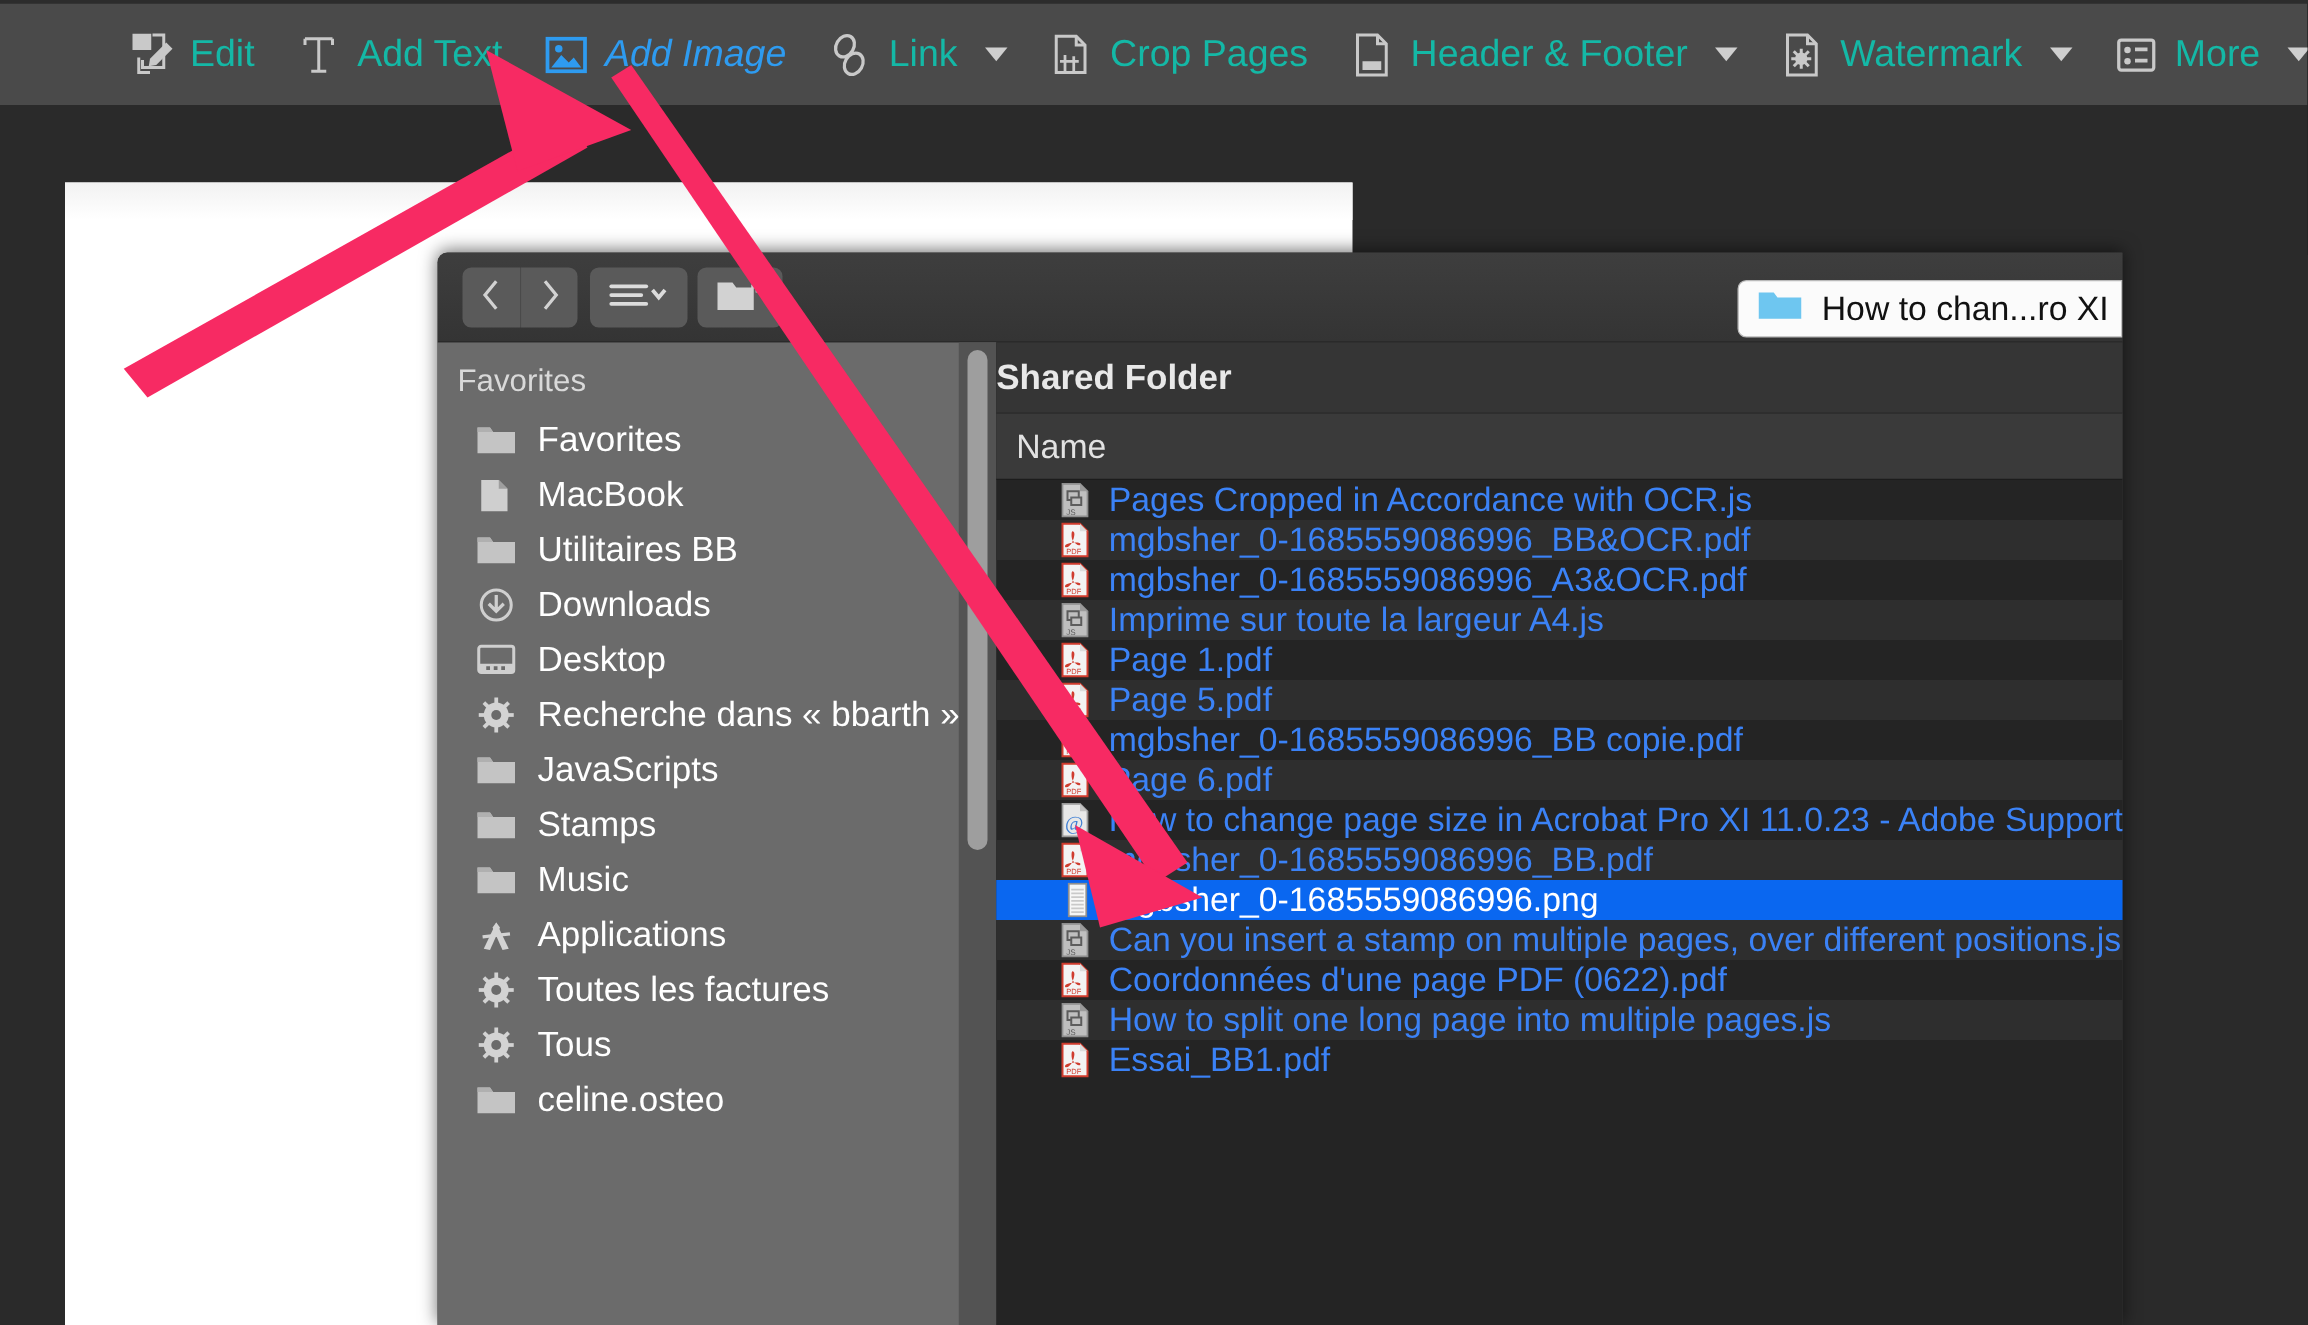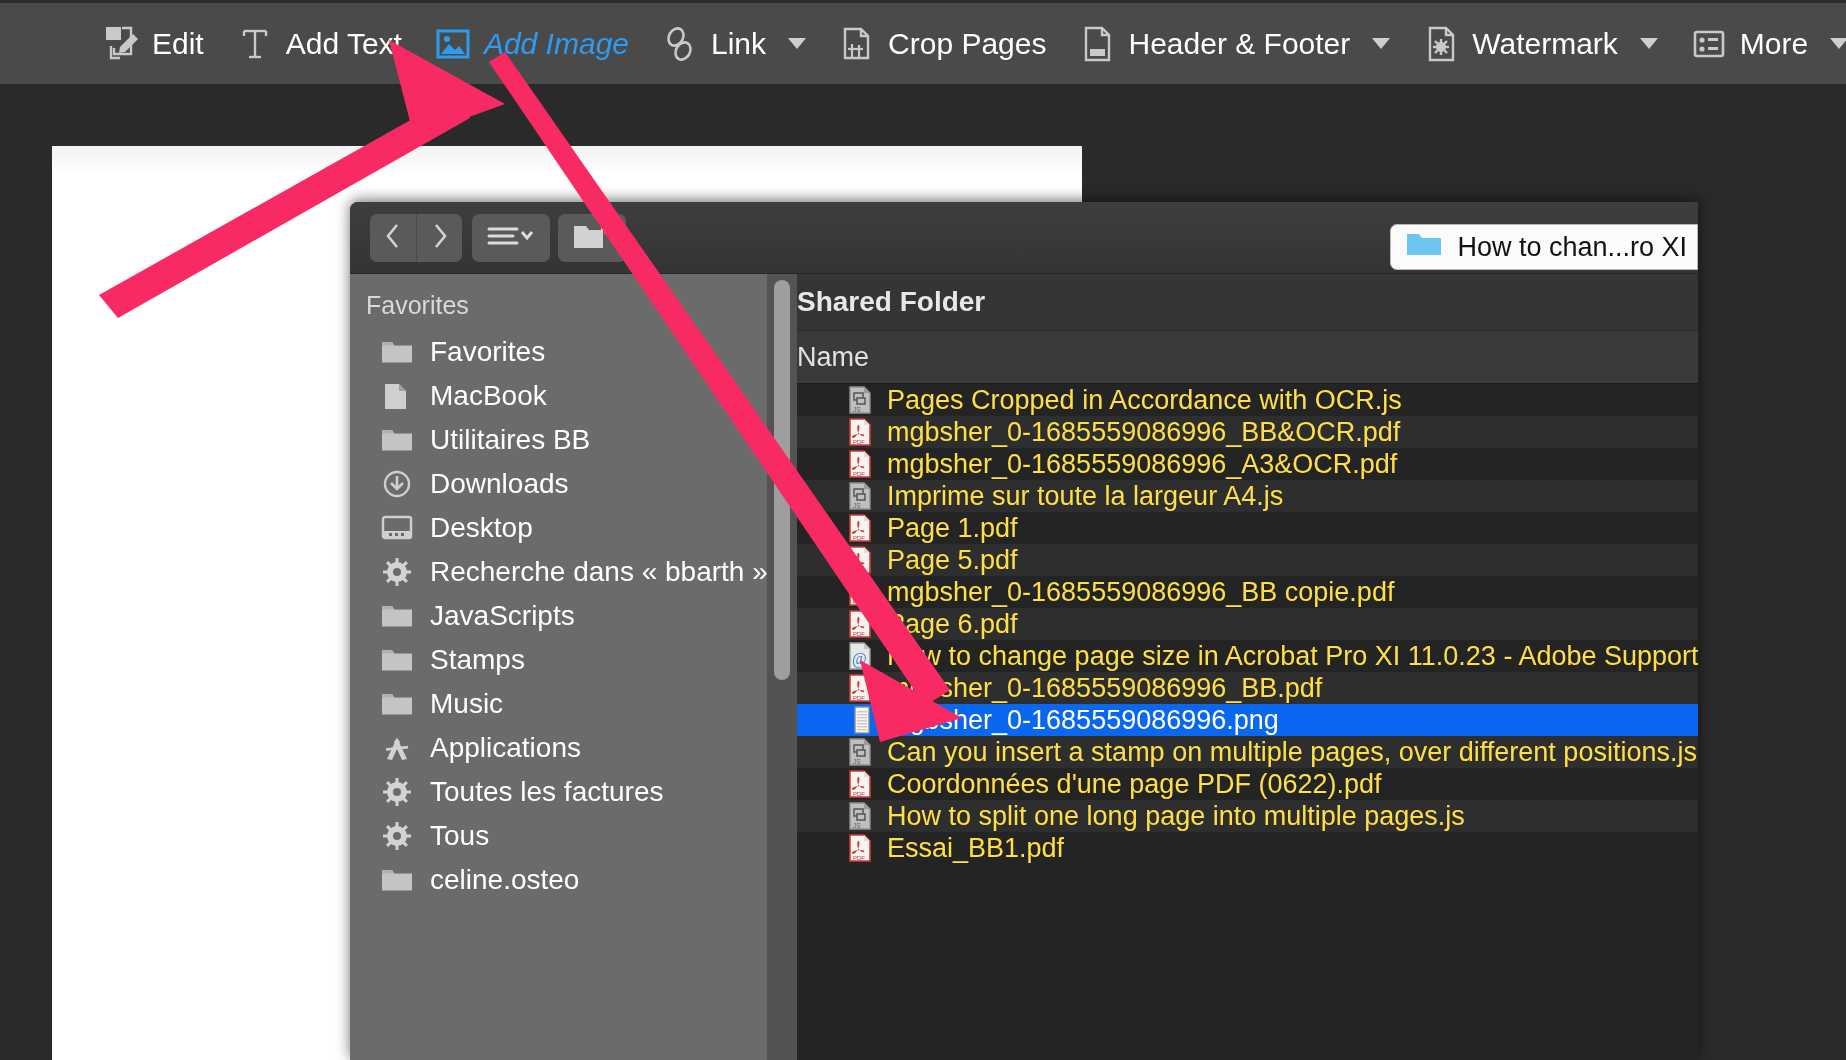--- a/index.html
+++ b/index.html
@@ -15,21 +15,21 @@
   .toolbar {
     position: absolute; left: 0; top: 0; width: 1846px; height: 84px;
     background: #4a4a4a;
     border-top: 3px solid #2c2c2c;
     display: flex; align-items: center;
     padding-left: 86px;
   }
   .tb-item {
     display: flex; align-items: center; gap: 12px;
     height: 84px; padding: 0 16px;
-    color: #ffffff; font-size: 30px; white-space: nowrap;
+    color: #14b8a6; font-size: 30px; white-space: nowrap;
   }
   .tb-item.active { color: #2e9bf0; font-style: italic; }
   .tb-icon { width: 38px; height: 40px; position: relative; flex: 0 0 auto; }
   .tb-icon svg { display: block; }
   .caret {
     width: 0; height: 0; margin-left: 10px;
     border-left: 9px solid transparent; border-right: 9px solid transparent;
     border-top: 11px solid #cfcfcf;
   }
 
@@ -107,26 +107,26 @@
   .sb-track { position: absolute; right: 0; top: 0; width: 30px; height: 100%; background: #535353; }
 
   
   .filepane { flex: 1 1 auto; background: #242424; position: relative; }
   .fp-title {
     height: 56px; background: #353535; color: #e8e8e8;
     font-size: 28px; font-weight: bold; display: flex; align-items: center;
   }
   .fp-colhead {
     height: 54px; background: #3a3a3a; color: #e2e2e2; font-size: 27px;
-    display: flex; align-items: center; 
+    display: flex; align-items: center; padding-left: 16px;
     border-top: 1px solid #2b2b2b; border-bottom: 1px solid #1c1c1c;
   }
   .row {
     height: 32px; display: flex; align-items: center; gap: 14px;
-    padding-left: 48px; color: #fde047; font-size: 27px; white-space: nowrap;
+    padding-left: 48px; color: #3b82f6; font-size: 27px; white-space: nowrap;
   }
   .row.alt { background: #2e2e2e; }
   .row.selected { background: #0a67f0; color: #ffffff; }
   .row-icon { width: 28px; height: 30px; flex: 0 0 auto; }
 
   
   .arrows { position: absolute; left: 0; top: 0; width: 1846px; height: 1060px; pointer-events: none; }
 </style>
 </head>
 <body>

